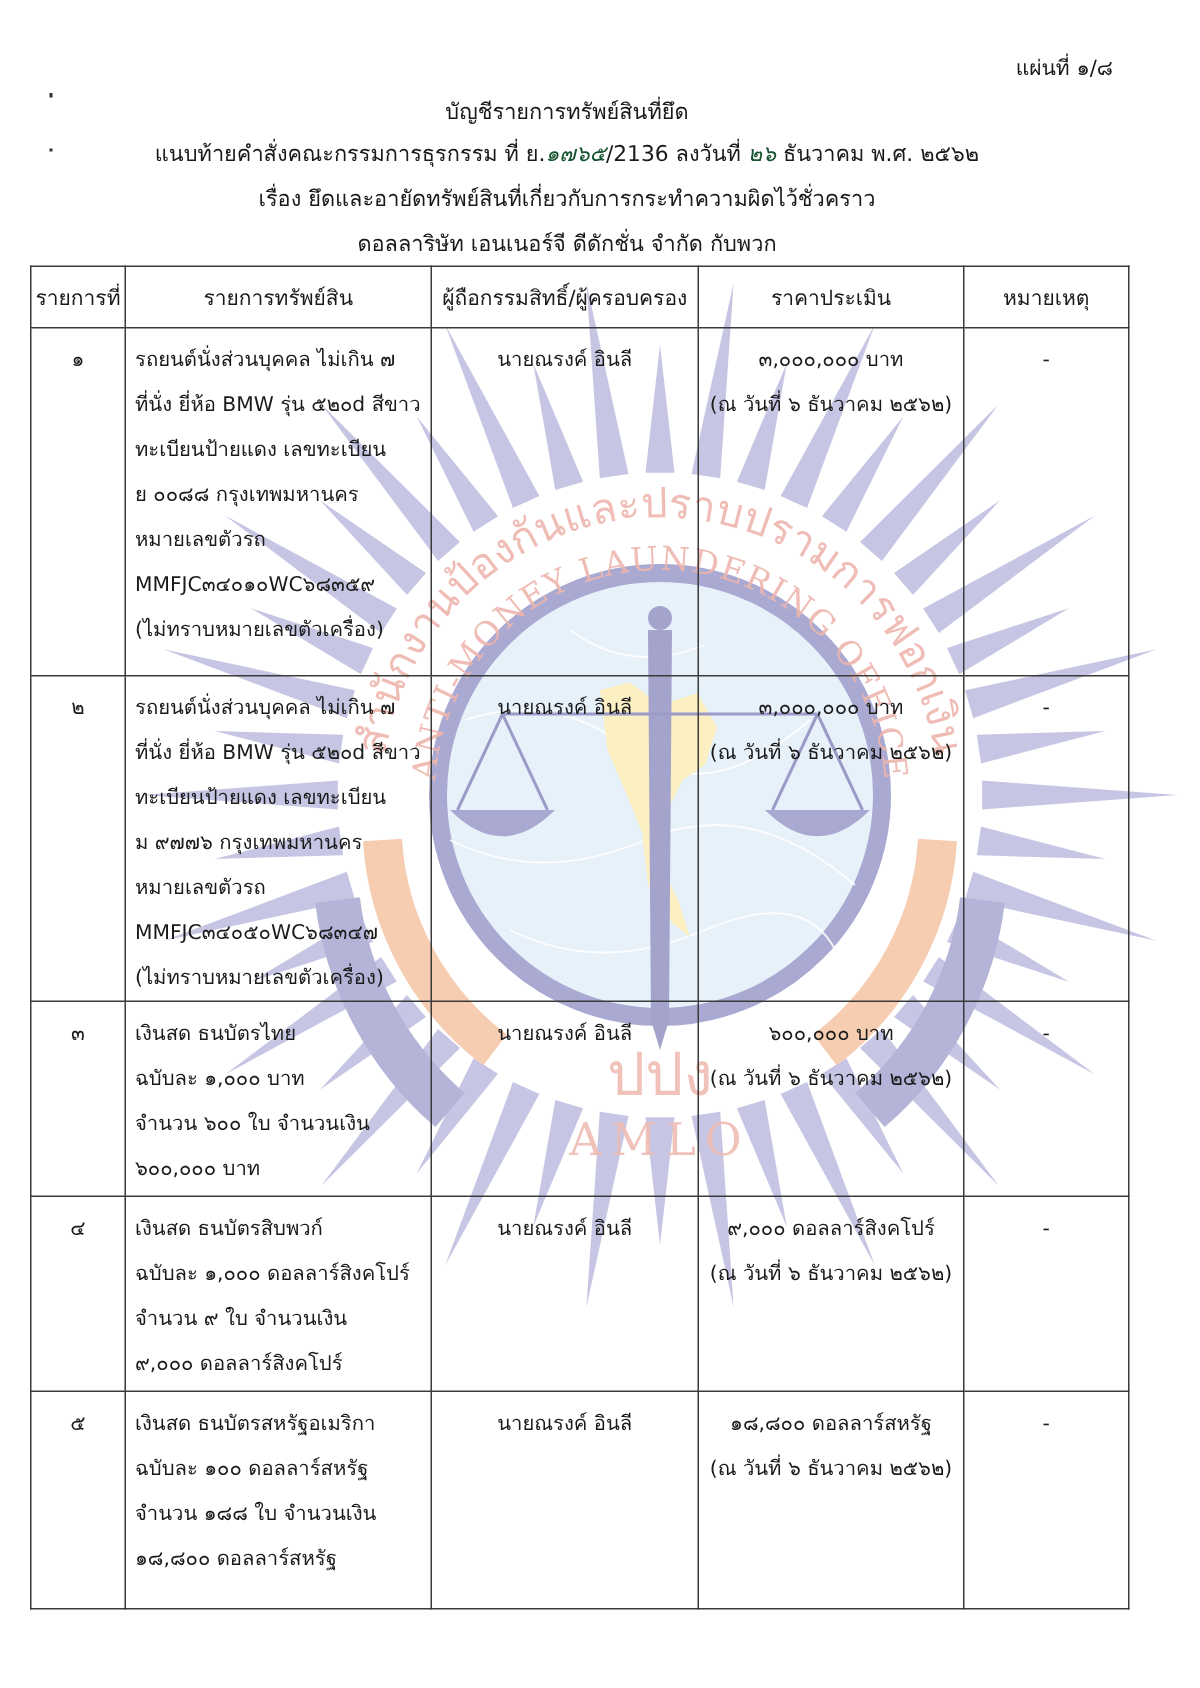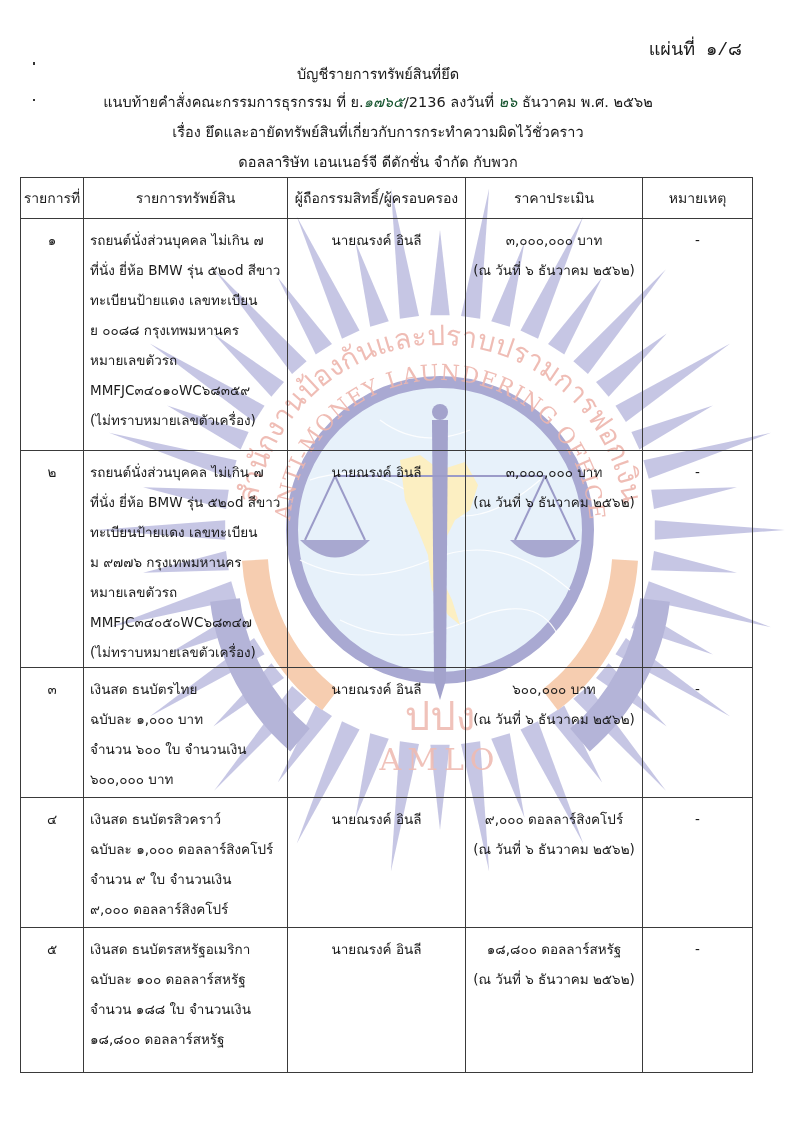--- a/index.html
+++ b/index.html
@@ -1,21 +1,21 @@
 <!DOCTYPE html>
 <html><head>
 <meta charset="utf-8">
 <style>
   html, body { margin: 0; padding: 0; }
   body {
     width: 800px; height: 1125px; background: #ffffff; position: relative; overflow: hidden;
     font-family: "DejaVu Sans", sans-serif; color: #1a1a1a;
   }
   .page { position: absolute; left: 0; top: 0; width: 800px; height: 1125px; }
-  .sheet-no { position: absolute; top: 34px; right: 58px; font-size: 18px; font-family: Liberation Mono, monospace; }
+  .sheet-no { position: absolute; top: 34px; right: 58px; font-size: 14px; }
   .dot { position: absolute; width: 2px; height: 3px; background: #333; }
   .header { position: absolute; left: 0; width: 800px; text-align: center; font-size: 14.5px; }
   .header .line { position: absolute; left: 0; width: 756px; white-space: nowrap; }
   .hand { font-family: "DejaVu Serif", serif; font-style: italic; color: #14532d; }
 
   .watermark { position: absolute; left: 0; top: 0; width: 800px; height: 1125px; pointer-events: none; z-index: 1; }
 
   table.assets {
     position: absolute; left: 20px; top: 177px; width: 732px; border-collapse: collapse;
     table-layout: fixed; z-index: 2; font-size: 13.5px;
@@ -207,21 +207,21 @@
           <td class="c-owner">นายณรงค์ อินลี</td>
           <td class="c-value">
             <span class="val-line">๖๐๐,๐๐๐ บาท</span>
             <span class="val-line">(ณ วันที่ ๖ ธันวาคม ๒๕๖๒)</span>
           </td>
           <td class="c-note">-</td>
         </tr>
         <tr style="height: 130px;">
           <td class="c-no">๔</td>
           <td class="c-desc">
-            <span class="desc-line">เงินสด ธนบัตรสิวคราว์</span>
+            <span class="desc-line">เงินสด ธนบัตรสิบพวก์</span>
             <span class="desc-line">ฉบับละ ๑,๐๐๐ ดอลลาร์สิงคโปร์</span>
             <span class="desc-line">จำนวน ๙ ใบ จำนวนเงิน</span>
             <span class="desc-line">๙,๐๐๐ ดอลลาร์สิงคโปร์</span>
           </td>
           <td class="c-owner">นายณรงค์ อินลี</td>
           <td class="c-value">
             <span class="val-line">๙,๐๐๐ ดอลลาร์สิงคโปร์</span>
             <span class="val-line">(ณ วันที่ ๖ ธันวาคม ๒๕๖๒)</span>
           </td>
           <td class="c-note">-</td>

